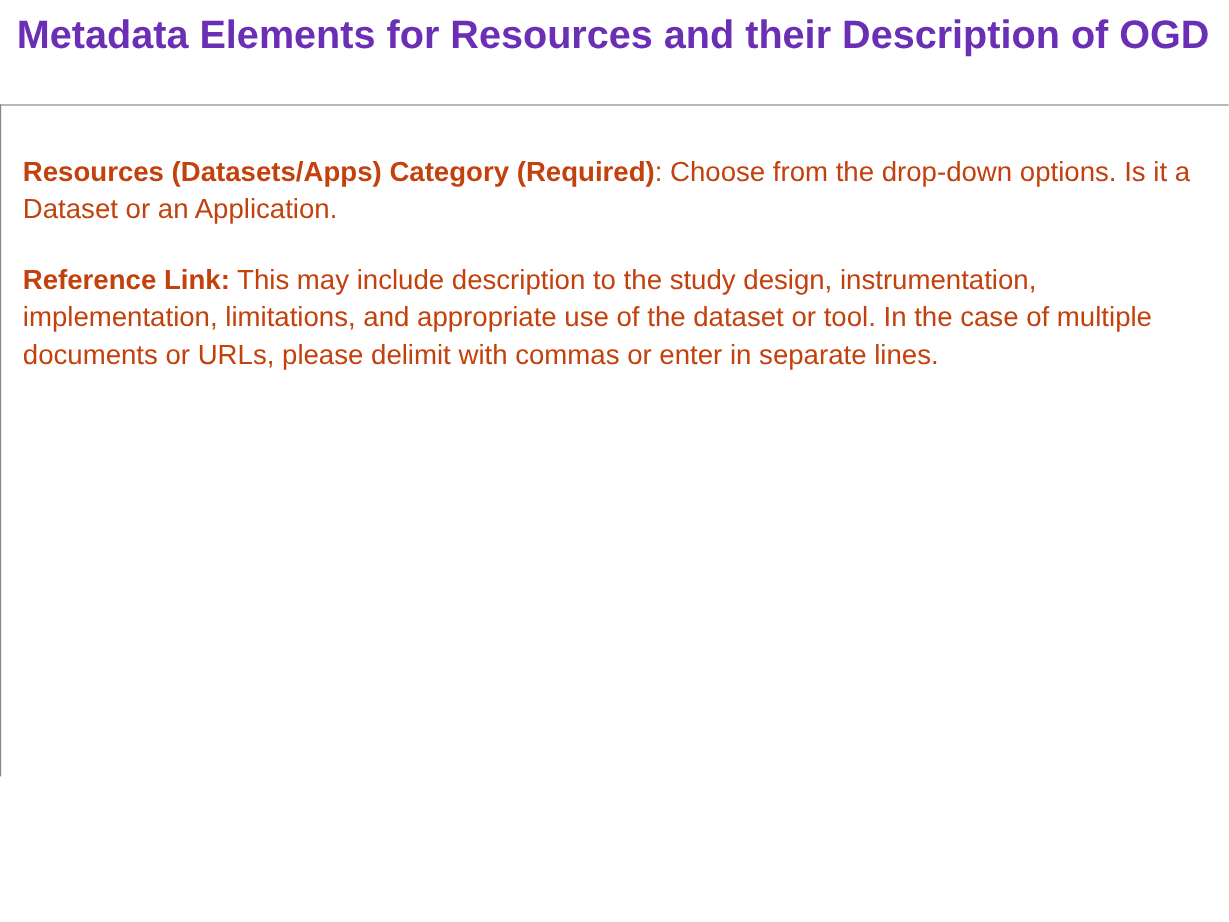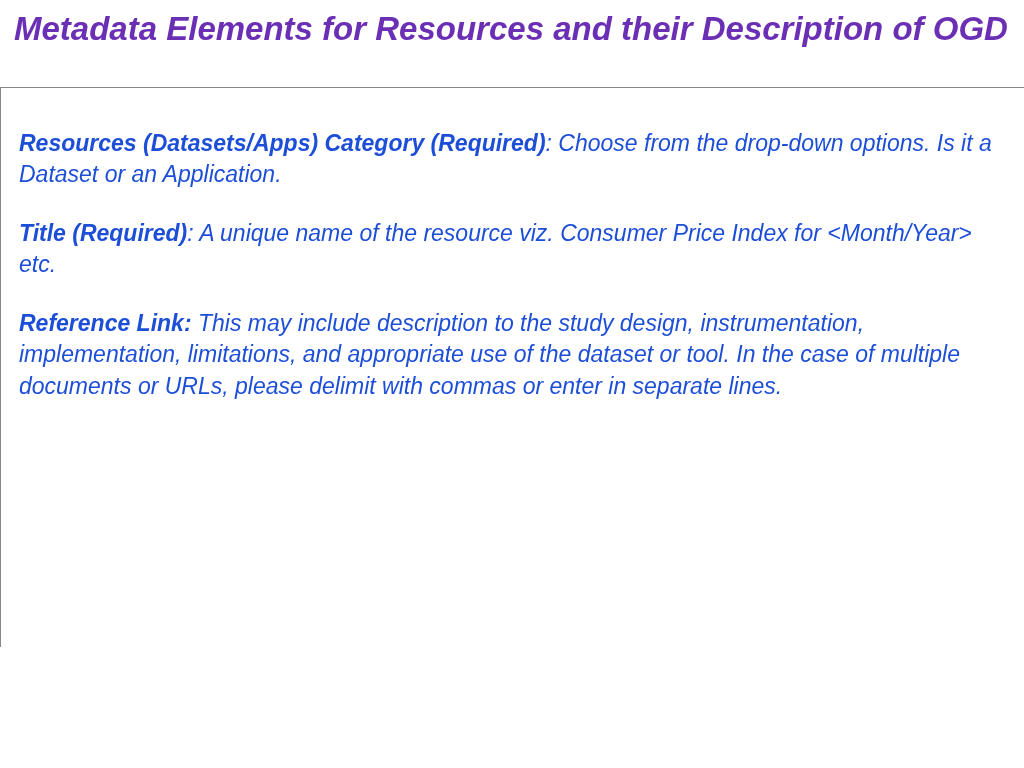--- a/index.html
+++ b/index.html
@@ -1,15 +1,15 @@
 <!DOCTYPE html>
 <html><head>
 <meta charset="utf-8">
 <style>
-  * { margin: 0; padding: 0; box-sizing: border-box; font-style: italic; }
+  * { margin: 0; padding: 0; box-sizing: border-box; }
   body {
     width: 1024px;
     height: 768px;
     background: #ffffff;
     font-family: "Trebuchet MS", "Lucida Sans Unicode", Tahoma, Verdana, sans-serif;
     overflow: hidden;
   }
   .page-title {
     color: #6b2fb5;
     font-weight: bold;
@@ -21,35 +21,32 @@
     border: 1px solid #888;
     border-right: none;
     border-bottom: none;
     margin-top: 18px;
     padding: 40px 18px 60px 18px;
     min-height: 560px;
   }
   .item {
     font-size: 23px;
     line-height: 1.35;
-    color: #1d4ed8;
+    color: #c2410c;
     margin-bottom: 28px;
   }
   .item-label {
     font-weight: bold;
   }
 </style>
 </head>
 <body>
 
 <h1 class="page-title">Metadata Elements for Resources and their Description of OGD</h1>
 
 <div class="content-box">
   <p class="item">
     <span class="item-label">Resources (Datasets/Apps) Category (Required)</span><span>: Choose from the drop-down options. Is it a Dataset or an Application.</span>
   </p>
   <p class="item">
-    <span class="item-label">Title (Required)</span><span>: A unique name of the resource viz. Consumer Price Index for &lt;Month/Year&gt; etc.</span>
-  </p>
-  <p class="item">
     <span class="item-label">Reference Link:</span><span> This may include description to the study design, instrumentation, implementation, limitations, and appropriate use of the dataset or tool. In the case of multiple documents or URLs, please delimit with commas or enter in separate lines.</span>
   </p>
 </div>
 
 </body></html>

